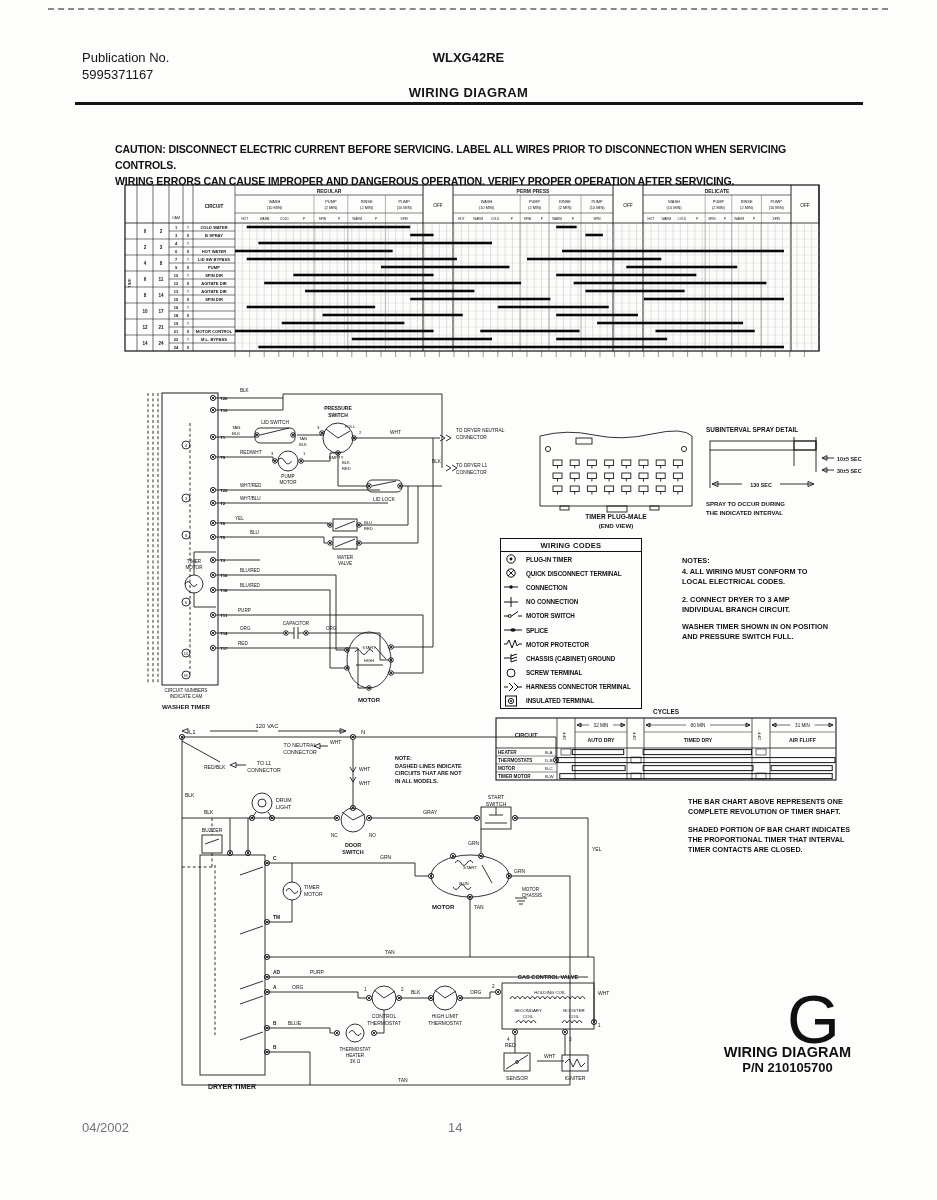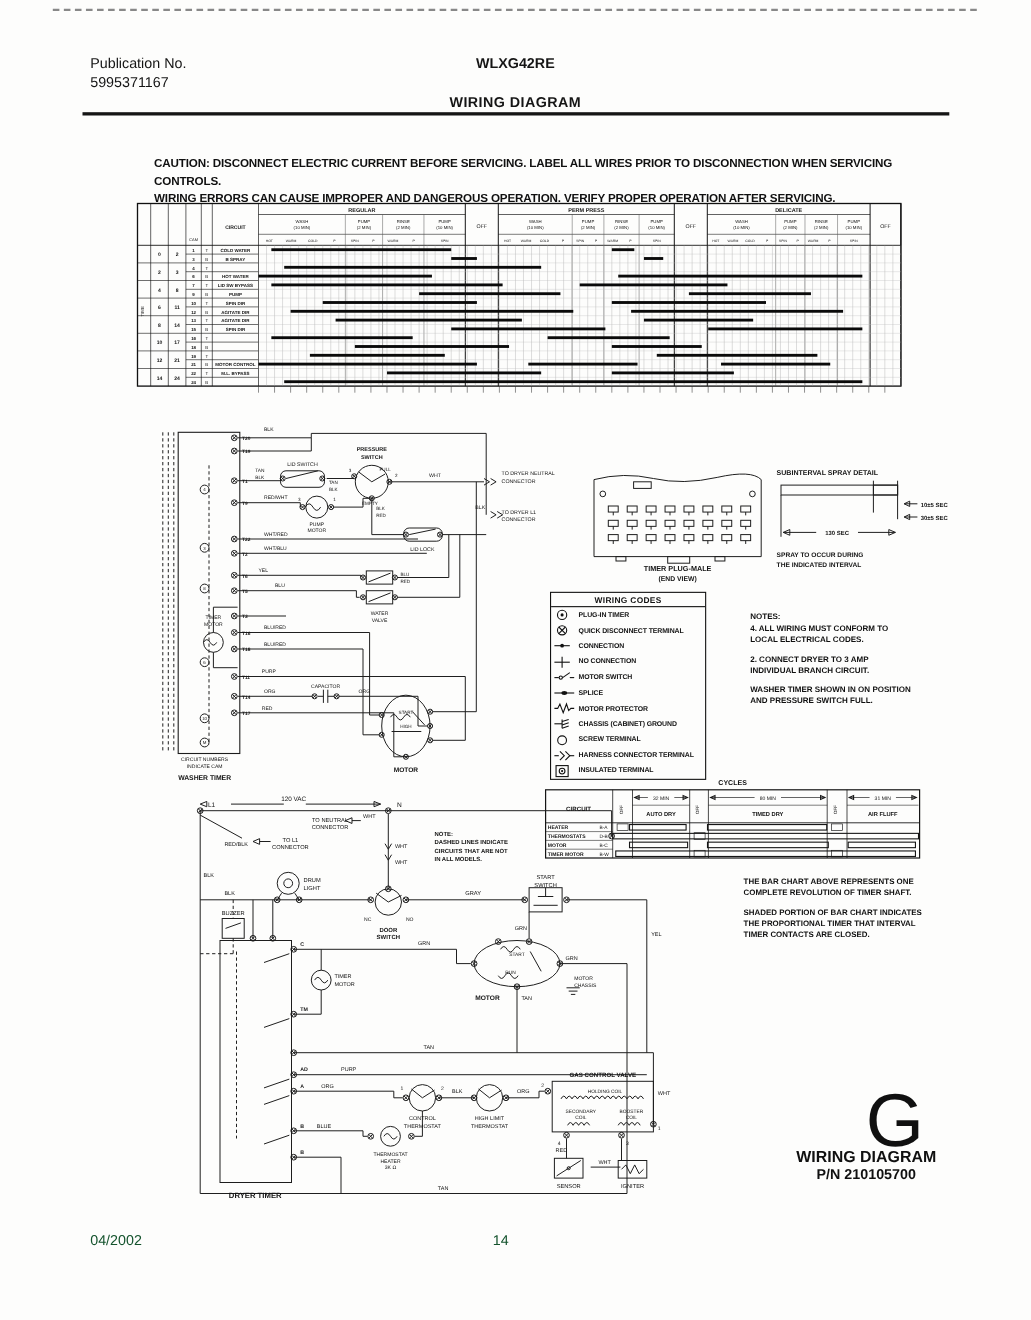--- a/index.html
+++ b/index.html
@@ -18,41 +18,41 @@
   .comp circle,.comp ellipse,.comp rect,.comp path,.comp line,.comp polyline{stroke:#1c1c1c;fill:none;stroke-width:0.9;}
   .frame line,.frame rect,.frame path{stroke:#151515;fill:none;}
   .codes{width:140px;border:1.6px solid #111;background:#fdfdfc;font-size:6.3px;font-weight:bold;color:#111;}
   .codes .ctitle{text-align:center;font-size:7.6px;border-bottom:1.2px solid #111;padding:1.5px 0;letter-spacing:.3px;}
   .crow{display:flex;align-items:center;gap:3px;padding:1.1px 2px;}
   .crow svg{flex:0 0 auto;}
   .crow span{white-space:nowrap;letter-spacing:-0.1px;}
   .notes{width:166px;font-size:7.3px;font-weight:bold;line-height:1.4;color:#101010;}
   .notes p{margin:0 16px 7px 0;}
   .barnote{width:176px;font-size:7.2px;font-weight:bold;line-height:1.4;color:#101010;}
-  .barnote p{margin:0 0 8px 0;}
+  .barnote p{margin:0 0 8px 12px;}
   .gletter{font-size:68px;line-height:1;color:#101010;}
   .corner{width:175px;text-align:center;font-weight: bold;color:#101010;}
   .corner .l1{font-size:14.5px;}
   .corner .l2{font-size:13px;}
-  .ftr{font-size:13px;color:#14532d;}
+  .ftr{font-size:13px;color:#737373;}
 </style>
 </head>
 <body>
 
 <div class="page">
 
   <div class="abs specks" style="left:48px;top:8px;"></div>
 
   <div class="abs hdr" style="left:82px;top:50px;">Publication No.</div>
   <div class="abs hdr" style="left:82px;top:67px;">5995371167</div>
   <div class="abs hdr bold center" style="left:0;right:0;top:50px;">WLXG42RE</div>
   <div class="abs hdr bold center" style="left:0;right:0;top:85px;letter-spacing:.4px;">WIRING DIAGRAM</div>
   <div class="abs rule" style="left:75px;top:102px;width:788px;"></div>
 
-  <div class="abs caution" style="left:140px;top:142px;">
+  <div class="abs caution" style="left:115px;top:142px;">
     <span>CAUTION: DISCONNECT ELECTRIC CURRENT BEFORE SERVICING.  LABEL ALL WIRES PRIOR TO DISCONNECTION WHEN SERVICING CONTROLS.</span><br>
     <span>WIRING ERRORS CAN CAUSE IMPROPER AND DANGEROUS OPERATION.  VERIFY PROPER OPERATION AFTER SERVICING.</span>
   </div>
 
   <svg class="abs" style="left:123px;top:183px;" width="700" height="192" viewBox="0 0 700 192">
     <g id="tc-dyn">
         <rect x="2" y="2" width="694" height="166" fill="none" stroke="#111" stroke-width="1.2"></rect>
         <line x1="14" y1="2" x2="14" y2="168" stroke="#111" stroke-width="0.6"></line>
         <line x1="30" y1="2" x2="30" y2="168" stroke="#111" stroke-width="0.6"></line>
         <line x1="46" y1="2" x2="46" y2="168" stroke="#111" stroke-width="0.6"></line>

